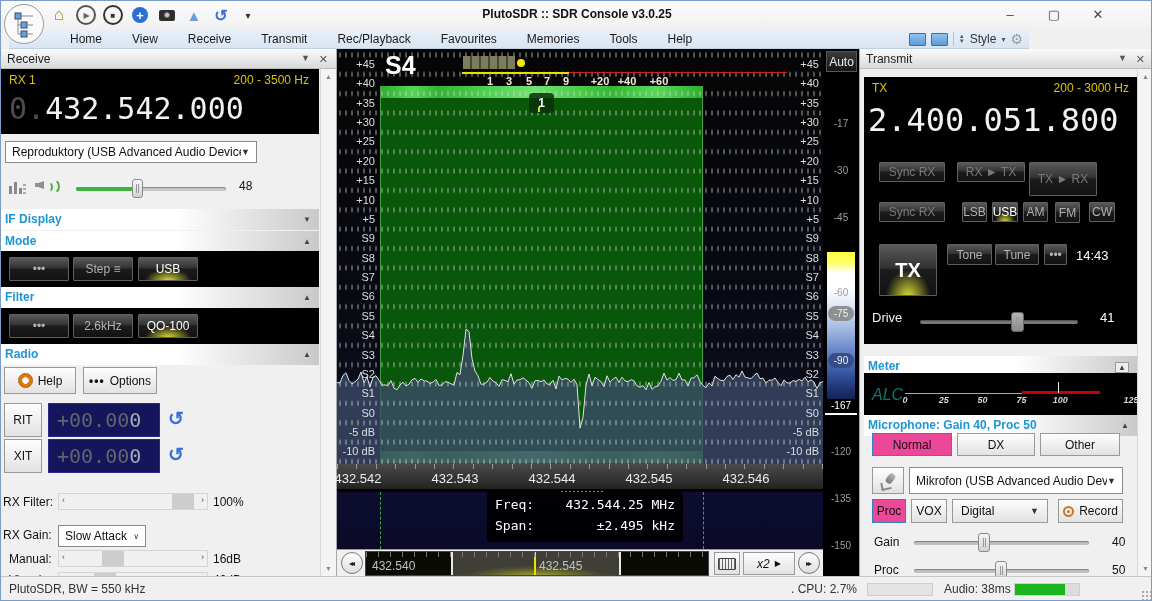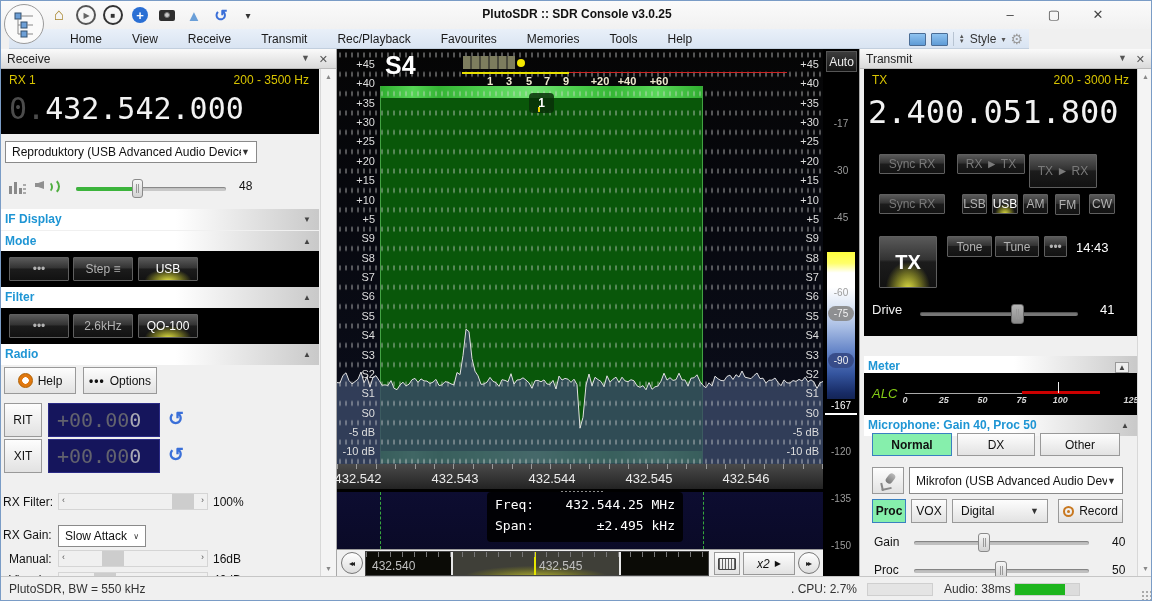--- a/index.html
+++ b/index.html
@@ -29,21 +29,21 @@
   .sechdr{position:absolute;left:0;width:318px;height:21px;background:linear-gradient(to right,#ffffff 55%,#c9c9c9);font-size:12px;font-weight:bold;color:#1e95d4;padding:3px 0 0 4px;box-sizing:border-box;}
   .sechdr .arr{position:absolute;right:8px;top:6px;font-size:8px;color:#444;}
   
   .dbtn{position:absolute;background:linear-gradient(#5a5a5a,#333 45%,#1c1c1c 50%,#121212);border:1px solid #5f5f5f;color:#b2b2b2;font-size:12px;display:flex;align-items:center;justify-content:center;box-sizing:border-box;border-radius:1px;overflow:hidden;}
   .dbtn.dim{color:#7a7a7a;}
   .dbtn.sel{color:#fff;}
   .dbtn.sel::after{content:"";position:absolute;left:10%;right:10%;bottom:-60%;height:110%;background:radial-gradient(ellipse at center,rgba(235,235,70,.95),rgba(190,190,45,.55) 40%,transparent 72%);}
   .dbtn .z{position:relative;z-index:2;}
   
   .lbtn{position:absolute;background:linear-gradient(#fdfdfd,#e2e2e2);border:1px solid #999;color:#111;font-size:12px;display:flex;align-items:center;justify-content:center;box-sizing:border-box;gap:5px;}
-  .lbtn.selblue{background:#86efac;border:1px solid #3a80c0;font-weight:bold;}
+  .lbtn.selblue{background:#ec4899;border:1px solid #3a80c0;}
   .ddl{position:absolute;background:#fff;border:1px solid #8a8a8a;box-sizing:border-box;font-size:12px;color:#111;display:flex;align-items:center;padding:0 6px;}
   .ddl .dda{margin-left:auto;font-size:9px;color:#333;}
   
   .wsb{position:absolute;background:#f0f0f0;border:1px solid #d5d5d5;box-sizing:border-box;}
   .wsb .th{position:absolute;top:0;height:100%;background:#cdcdcd;}
   .wsb .ar{position:absolute;top:1px;font-size:9px;color:#555;}
   
   .strack{position:absolute;height:4px;background:#c8c8c8;border-radius:2px;box-shadow:inset 0 1px 1px rgba(0,0,0,.35);}
   .sfill{position:absolute;left:0;top:0;height:100%;background:#3cb43c;border-radius:2px;}
   .shandle{position:absolute;background:linear-gradient(#f6f6f6,#d2d2d2);border:1px solid #8a8a8a;border-radius:3px;box-sizing:border-box;display:flex;align-items:center;justify-content:center;gap:1px;}
@@ -101,21 +101,21 @@
   #lvlgrad{position:absolute;left:4px;top:203px;width:28px;height:160px;background:linear-gradient(#ffff3d 0%,#ffff6a 7%,#ffffff 13%,#ffffff 22%,#dfe8f6 33%,#a8bde4 47%,#6585c8 62%,#35559f 76%,#182c66 88%,#0b1535 100%);}
   #lvl-labels span{position:absolute;left:0;width:36px;text-align:center;font-size:10px;color:#9c9c9c;z-index:2;}
   #lvl-labels span.lh75{left:5px;width:26px;background:rgba(135,135,135,.9);border-radius:8px;color:#f2f2f2;padding:2px 0;}
   #lvl-labels span.lh90{left:5px;width:26px;background:rgba(55,75,135,.95);border-radius:8px;color:#f2f2f2;padding:2px 0;}
   #lvl-labels span.lh105{left:4px;width:28px;background:#000;color:#fff;padding:1px 0;}
   #lvlline{position:absolute;left:2px;top:364px;width:32px;height:2px;background:#fff;z-index:3;}
   #autob{position:absolute;left:3px;top:2px;width:31px;height:21px;background:linear-gradient(#3c3c3c,#141414);border:1px solid #555;box-sizing:border-box;color:#ececec;font-size:12px;display:flex;align-items:center;justify-content:center;}
   
   #txp{position:absolute;left:858px;top:48px;width:294px;height:527px;background:#f0f0f0;border-left:1px solid #a8a8a8;box-sizing:border-box;}
   #txbody{position:absolute;left:4px;top:20px;width:273px;height:507px;overflow:hidden;}
-  #txblack{position:absolute;left:0;top:0;width:273px;height:267px;background:#000;}
+  #txblack{position:absolute;left:0;top:8px;width:273px;height:267px;background:#000;}
   .alcit{font-style:italic;}
   #alc{position:absolute;left:0;top:304px;width:273px;height:42px;background:#000;}
   #alcticks span{position:absolute;top:22px;transform:translateX(-50%);font-size:9px;font-style:italic;font-weight:bold;color:#d8d8d8;}
   
   .gearg{color:#9a9a9a;font-size:14px;}
   .lifering{width:15px;height:15px;border-radius:50%;background:radial-gradient(circle,#fff 0 3px,#e07810 3.5px 7px);border:1px solid #b05f00;box-sizing:border-box;}
   .recico{width:11px;height:11px;border:2px solid #c87820;border-radius:50%;box-sizing:border-box;position:relative;}
   .recico::after{content:"";position:absolute;left:2px;top:2px;width:3px;height:3px;border-radius:50%;background:#c87820;}
   .micico{position:relative;width:18px;height:18px;}
   .micico::before{content:"";position:absolute;left:8px;top:1px;width:7px;height:11px;border-radius:4px;background:linear-gradient(#bbb,#777);transform:rotate(38deg);}
@@ -517,21 +517,21 @@
         <span style="position:absolute;left:8px;top:233px;color:#f0f0f0;font-size:13px;">Drive</span>
         <div class="strack" style="left:56px;top:243px;width:158px;background:#777;"></div>
         <div class="shandle dark" style="left:147px;top:235px;width:13px;height:20px;">
             <i></i>
             <i></i>
           </div>
         <span style="position:absolute;left:236px;top:233px;color:#fff;font-size:13px;">41</span>
       </div>
       <div class="sechdr" style="top:287px;width:273px;"><span>Meter</span><span class="arr" style="border:1px solid #999;background:#eee;padding:0 2px;">▲</span></div>
       <div id="alc">
-        <span class="alcit" style="position:absolute;left:8px;top:13px;color:#84cc16;font-size:13px;">ALC</span>
+        <span class="alcit" style="position:absolute;left:8px;top:13px;color:#0f766e;font-size:16px;">ALC</span>
         <div style="position:absolute;left:41px;top:20px;width:194px;height:1px;background:#aaa;"></div>
         <div style="position:absolute;left:158px;top:18px;width:78px;height:3px;background:#cc0000;"></div>
         <div style="position:absolute;left:194px;top:9px;width:1px;height:11px;background:#eee;"></div>
         <div id="alcticks">
             <span style="--i: 0; left: calc(41px + var(--i)*38.8px);">0</span>
             <span style="--i: 1; left: calc(41px + var(--i)*38.8px);">25</span>
             <span style="--i: 2; left: calc(41px + var(--i)*38.8px);">50</span>
             <span style="--i: 3; left: calc(41px + var(--i)*38.8px);">75</span>
             <span style="--i: 4; left: calc(41px + var(--i)*38.8px);">100</span>
             <span style="--i: 5; left: calc(41px + var(--i)*38.8px); margin-left: 32px;">125</span>

